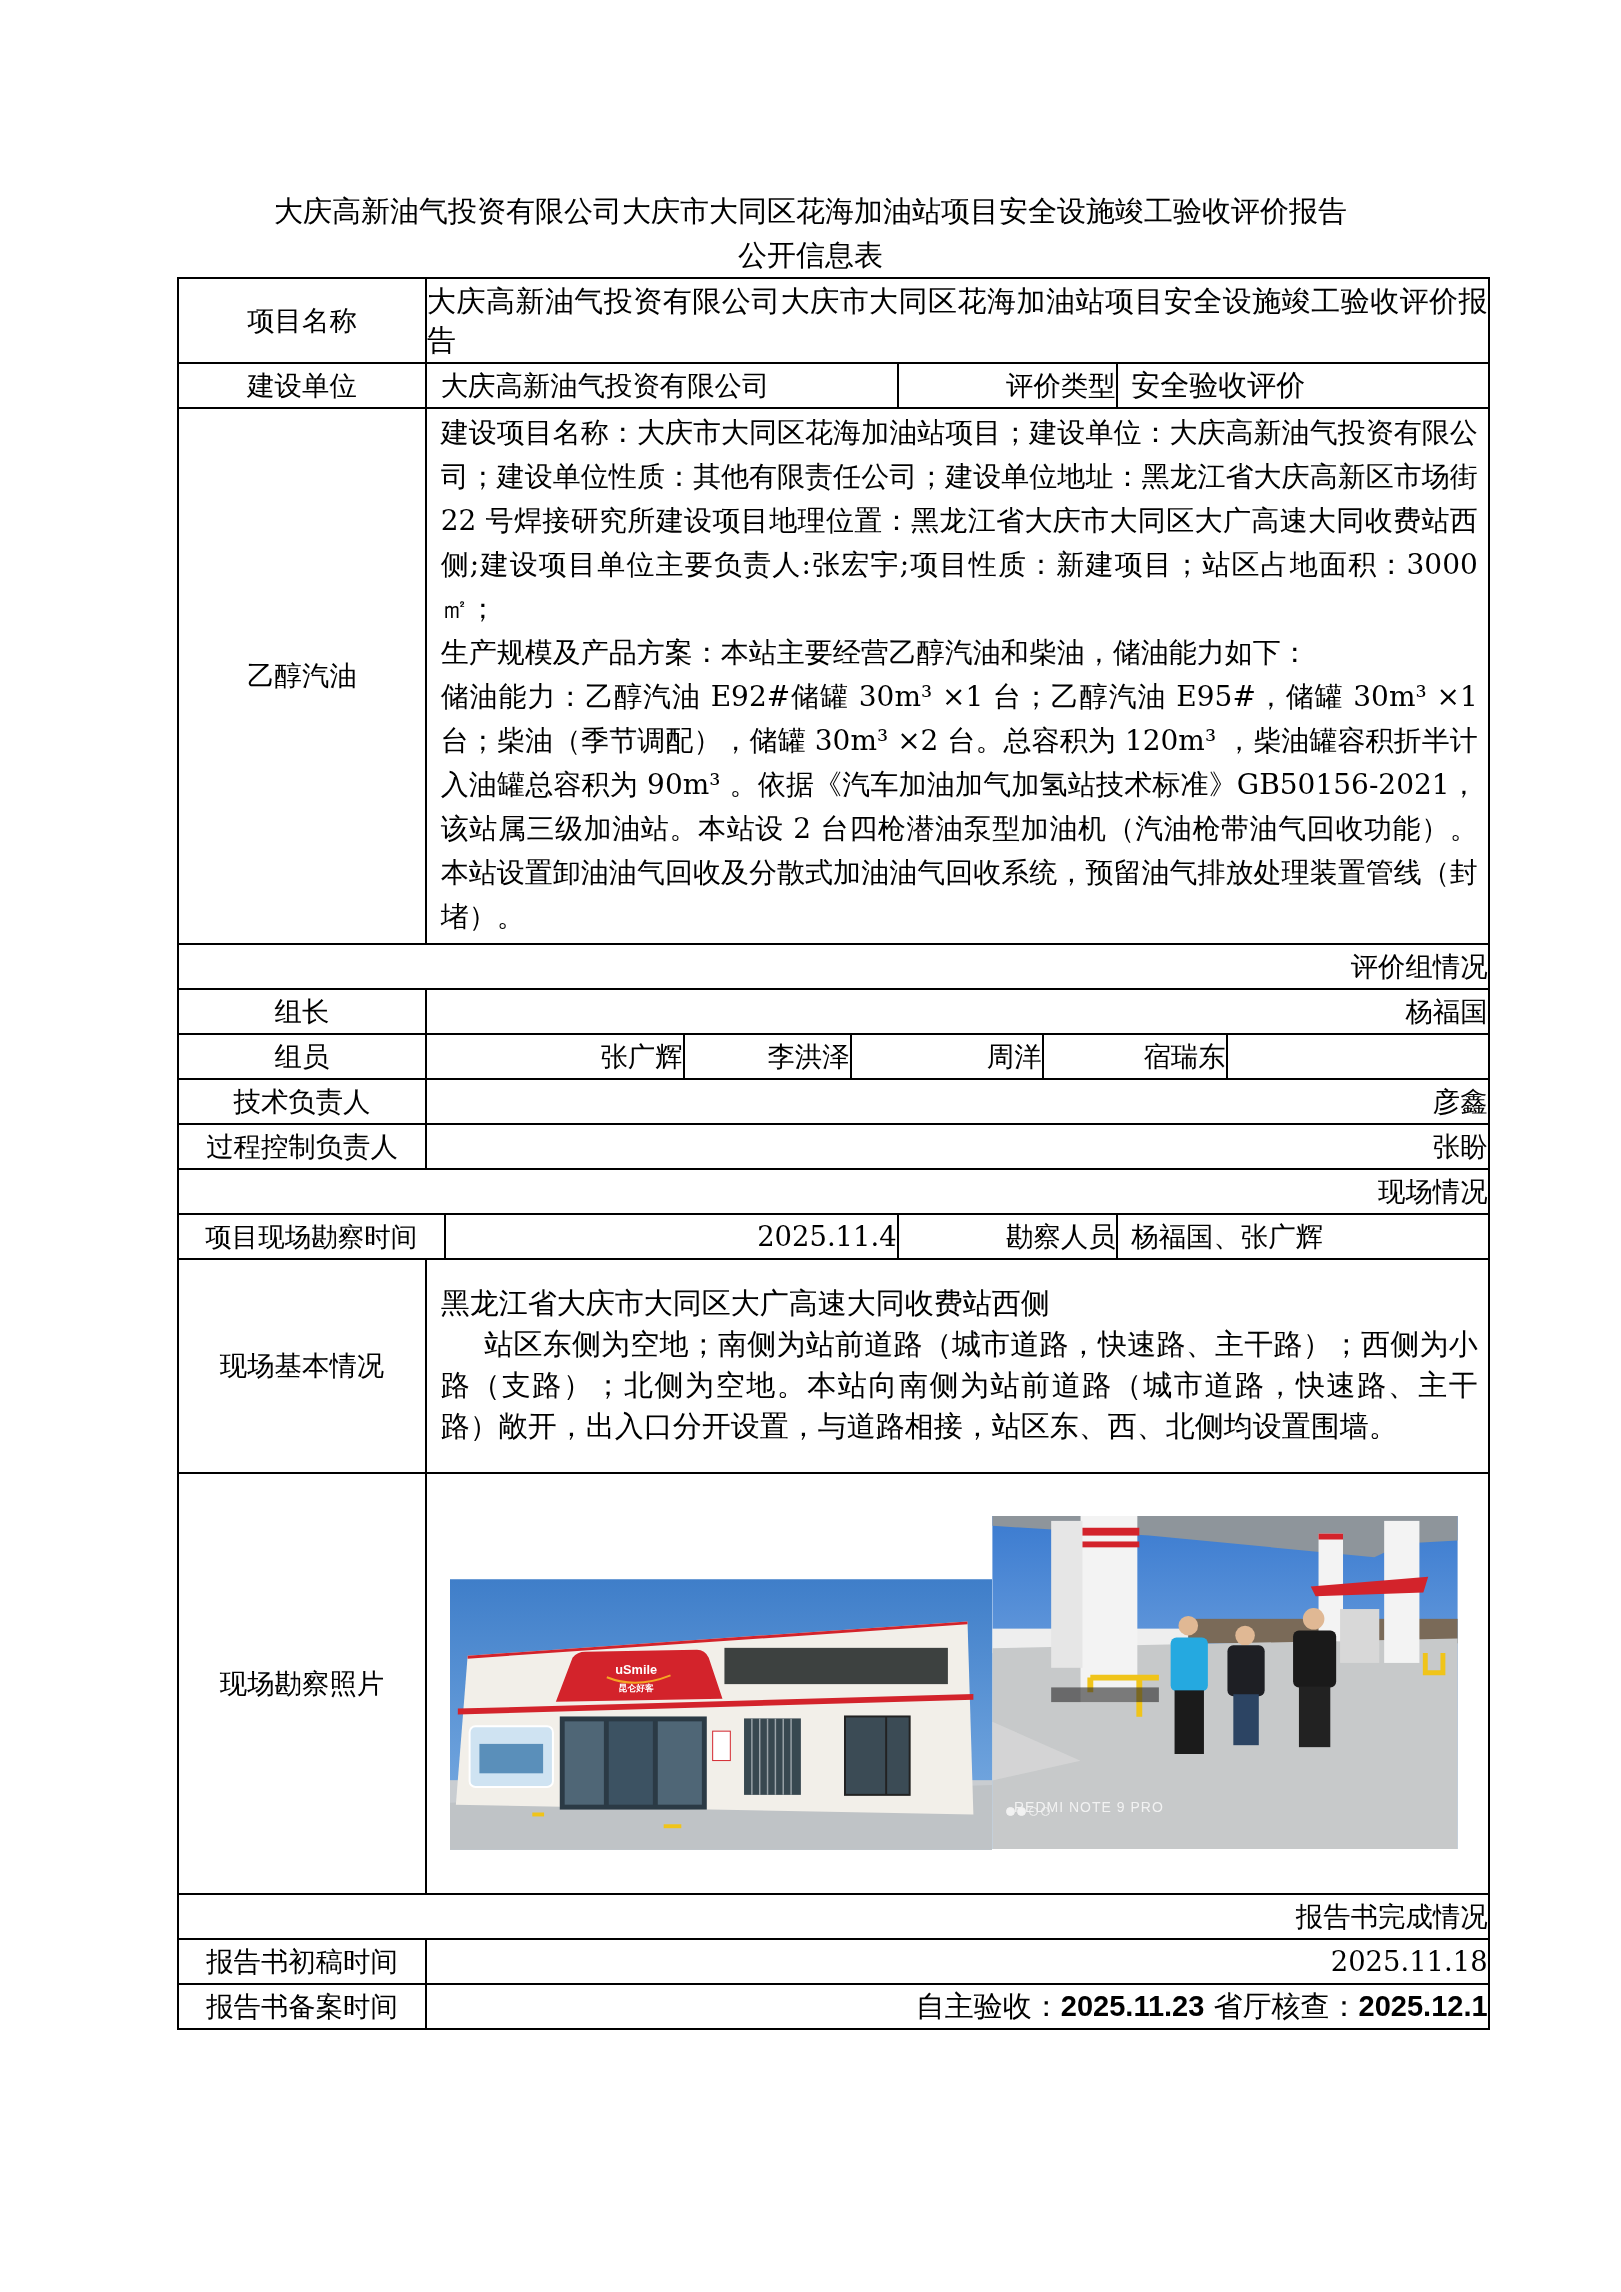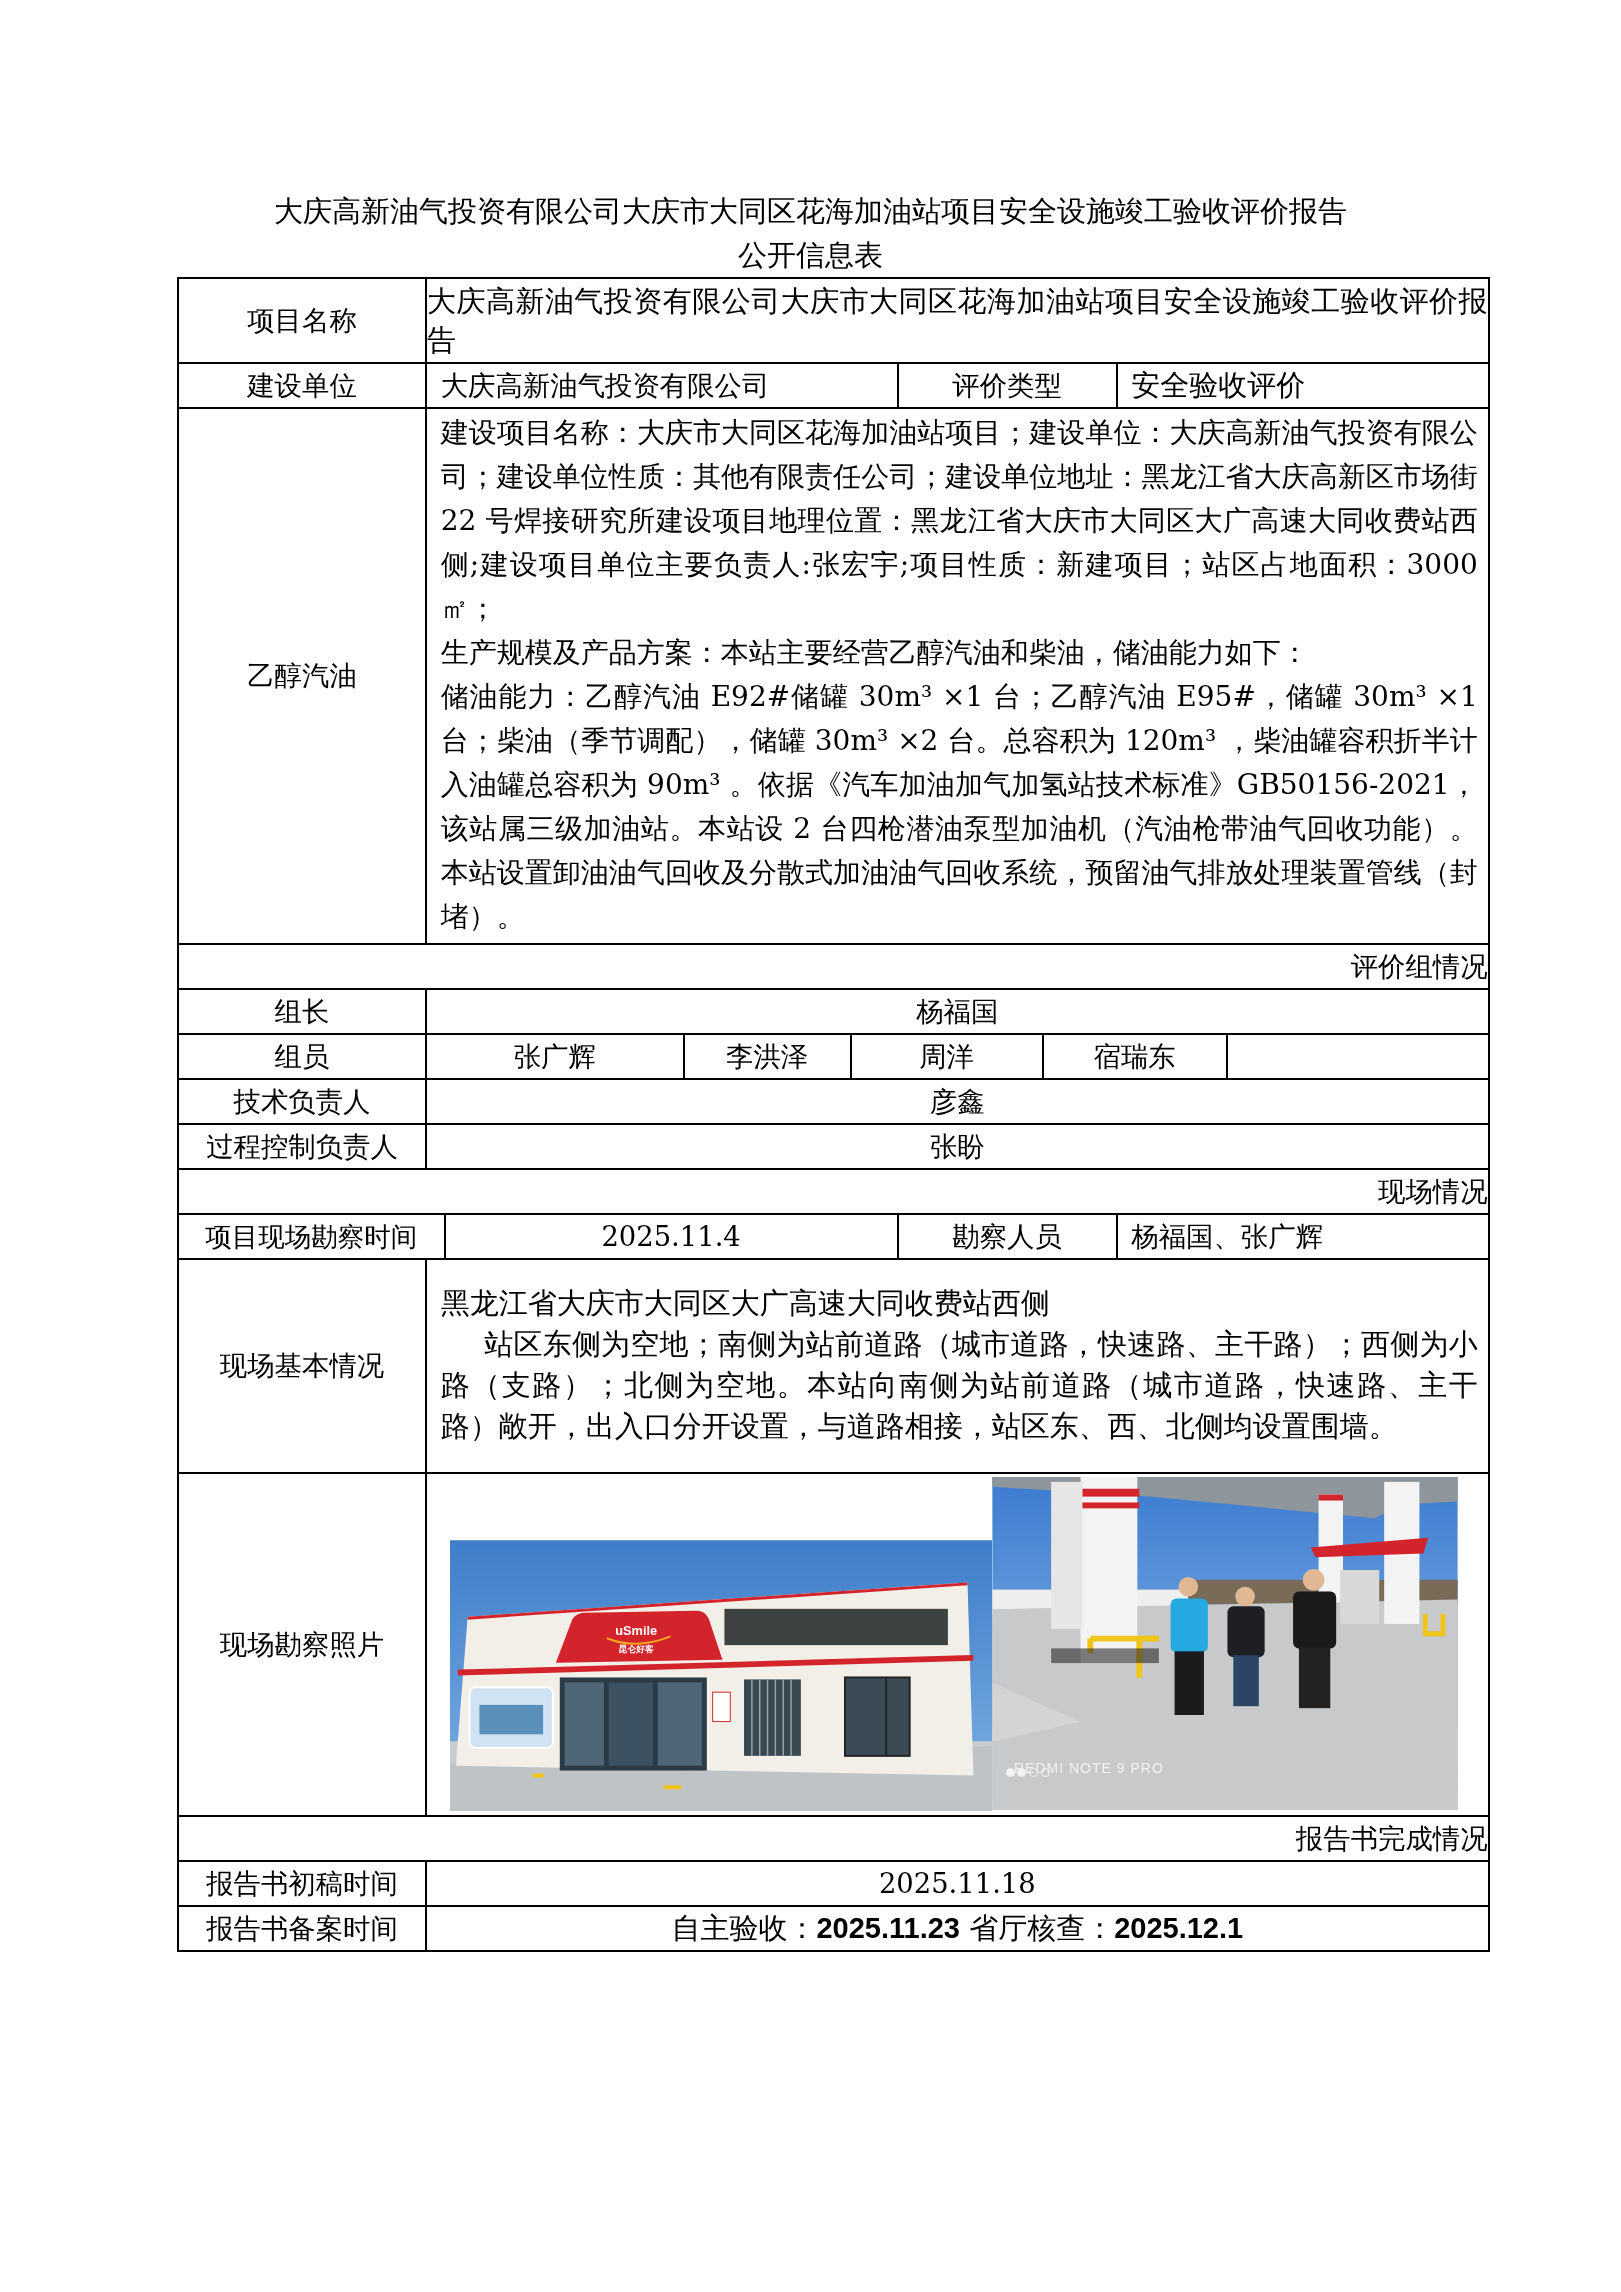--- a/index.html
+++ b/index.html
@@ -3,21 +3,21 @@
 <meta charset="utf-8">
 <style>
   html, body { margin: 0; padding: 0; background: #ffffff; }
   body { width: 1621px; height: 2293px; position: relative; font-family: "DejaVu Serif", "Liberation Serif", serif; color: #000; }
   .title { position: absolute; left: 0; width: 1621px; text-align: center; font-size: 29px; line-height: 35px; }
   .title.t1 { top: 194px; }
   .title.t2 { top: 238px; }
   table.info { position: absolute; left: 177px; top: 277px; width: 1310px; border-collapse: collapse; table-layout: fixed; }
   table.info td { border: 2.9px solid #000; padding: 0; vertical-align: middle; font-size: 27.4px; line-height: 43px; }
   td.label { text-align: center; }
-  td.center { text-align: center; }
+  td.center { text-align: right; }
   td.left { text-align: left; padding-left: 13.7px !important; }
   td.section { text-align: right; height: 38px; }
   .para { padding: 2px 9.8px 3.9px 13.7px; text-align: justify; font-size: 28px; line-height: 44px; }
   .para p { margin: 0; }
   .indent { text-indent: 2em; }
   td.date { font-size: 24.5px; }
   .photos { position: relative; height: 337px; }
   .photo { position: absolute; overflow: hidden; }
   .photo.p1 { left: 22.5px; top: 64px; width: 542px; height: 271px; }
   .photo.p2 { left: 565px; top: 1px; width: 466px; height: 333px; }
@@ -104,21 +104,21 @@
   </tr>
   <tr style="height:214px">
     <td class="label">现场基本情况</td>
     <td colspan="8">
       <div class="para" style="font-size:29px;line-height:41px;">
         <p>黑龙江省大庆市大同区大广高速大同收费站西侧</p>
         <p class="indent" style="text-indent:1.5em">站区东侧为空地；南侧为站前道路（城市道路，快速路、主干路）；西侧为小路（支路）；北侧为空地。本站向南侧为站前道路（城市道路，快速路、主干路）敞开，出入口分开设置，与道路相接，站区东、西、北侧均设置围墙。</p>
       </div>
     </td>
   </tr>
-  <tr style="height:343px">
+  <tr style="height:421px">
     <td class="label">现场勘察照片</td>
     <td colspan="8">
       <div class="photos">
 
         <div class="photo p1">
           <svg width="542" height="271" viewBox="0 0 553 276" style="font-size:28px">
             <defs>
               <linearGradient id="sky1" x1="0" y1="0" x2="0" y2="1">
                 <stop offset="0" stop-color="#3f7ec9"></stop>
                 <stop offset="1" stop-color="#7fb0e4"></stop>

